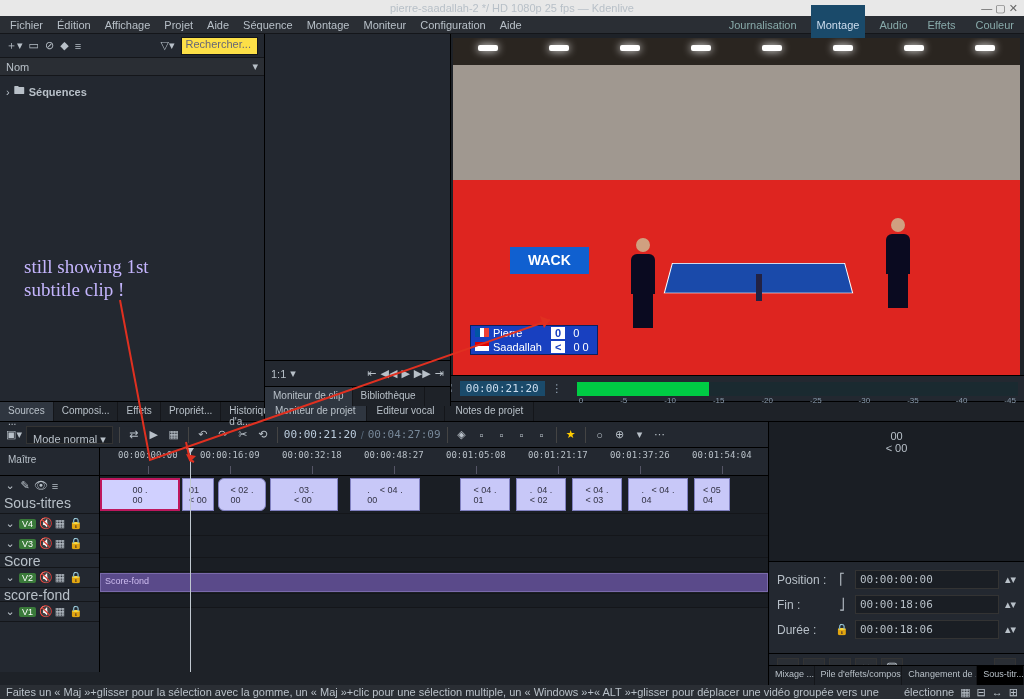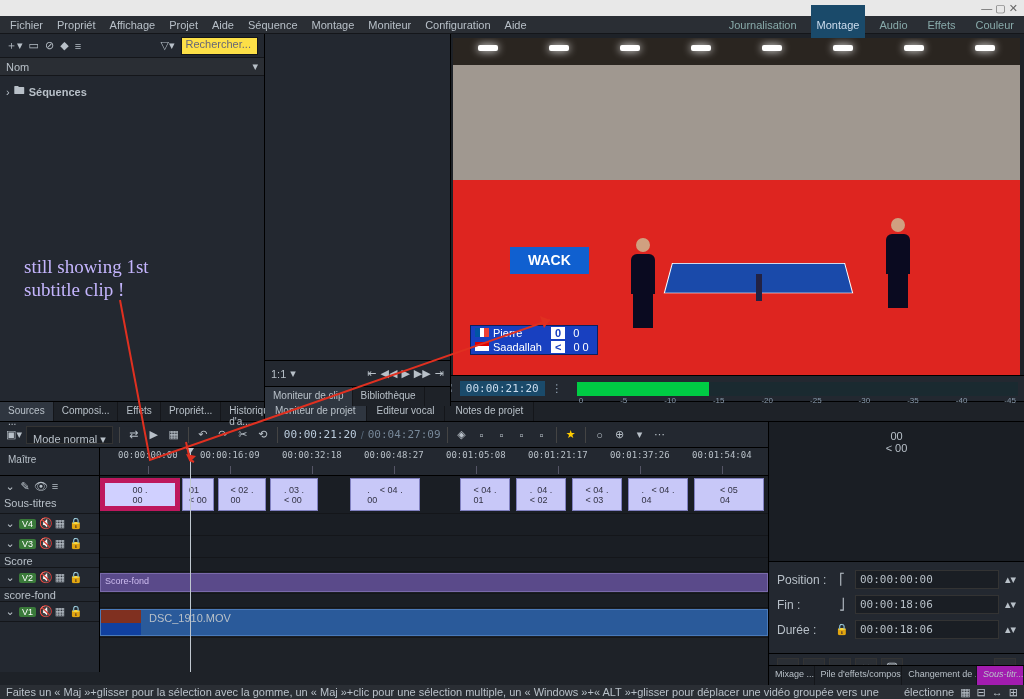--- a/index.html
+++ b/index.html
@@ -70,66 +70,67 @@
 .tl-tb .tcdur { font-family:monospace; color:#789; }
 .tl-tb .sep { width:1px; height:16px; background:#444; margin:0 2px; }
 .tl-tb .btn { width:16px; height:16px; display:flex; align-items:center; justify-content:center; }
 
 .timeline { display:flex; height:224px; background:#1e2228; }
 .trk-hdrs { width:100px; background:#232830; border-right:1px solid #000; }
 .ruler-sp { height:28px; border-bottom:1px solid #000; padding:6px 8px; font-size:10px; }
 .trk-h { display:flex; align-items:center; gap:3px; padding:3px 4px; border-bottom:1px solid #14161a; }
 .trk-h.sub { height:38px; flex-wrap:wrap; }
 .trk-h .tn { background:#3a7a3a; color:#fff; padding:0 3px; border-radius:2px; font-size:9px; }
-.trk-h .lbl { font-size:11px; width:100%; }
+.trk-h .lbl { font-size:14px; width:100%; }
 .trk-h i { font-style:normal; width:12px; text-align:center; }
 .tracks { flex:1; position:relative; overflow:hidden; }
 .ruler { height:28px; background:#232830; border-bottom:1px solid #000; display:flex; position:relative; }
 .ruler span { position:absolute; font-size:9px; font-family:monospace; top:2px; }
 .ruler .tk { position:absolute; top:18px; width:1px; height:8px; background:#556; }
 .trk { height:22px; border-bottom:1px solid #14161a; position:relative; background:#1a1e24; }
 .trk.sub { height:38px; }
 .trk.tall { height:30px; }
 .clip-sub { position:absolute; top:2px; bottom:2px; background:#c8c8f8; border:1px solid #8080c0; color:#334; display:flex; align-items:center; justify-content:center; font-size:9px; white-space:pre; }
-.clip-sub.sel { border:5px solid #be185d; background:#d0d0ff; }
+.clip-sub.sel { border:2px solid #be185d; background:#d0d0ff; }
 .clip-v { position:absolute; top:1px; bottom:1px; background:#5a4a8a; border:1px solid #7a6aaa; }
 .clip-vid { position:absolute; top:1px; bottom:1px; background:#2a5a9a; border:1px solid #4a7aba; color:#def; padding:2px 4px; font-size:9px; overflow:hidden; }
 .thumb { position:absolute; left:0; top:0; bottom:0; width:40px; background:linear-gradient(#803020 50%,#1040a0 50%); }
 .playhead { position:absolute; top:0; bottom:0; width:1px; background:#c0c8d0; z-index:10; }
 .playhead::before { content:""; position:absolute; top:0; left:-4px; border:4px solid transparent; border-top:6px solid #c0c8d0; }
 
 .right-panel { position:absolute; right:0; top:422px; width:256px; bottom:14px; background:#232830; border-left:1px solid #000; }
 .rp-wave { height:140px; background:#1a1e24; border-bottom:1px solid #000; padding:4px 8px; text-align:center; }
 .rp-fields { padding:8px; }
 .rp-row { display:flex; align-items:center; margin-bottom:6px; gap:6px; }
 .rp-row label { width:52px; font-size:12px; }
 .rp-row .tc { flex:1; font-family:monospace; background:#1a1e24; padding:2px 4px; border:1px solid #333; }
 .rp-row .lock { width:14px; text-align:center; }
 .rp-icons { display:flex; gap:4px; padding:4px 8px; border-top:1px solid #000; border-bottom:1px solid #000; }
 .rp-icons span { width:22px; height:20px; background:#2a2e34; display:flex; align-items:center; justify-content:center; border:1px solid #333; }
 .rp-tabs { display:flex; height:20px; position:absolute; bottom:0; left:0; right:0; background:#1e2228; border-top:1px solid #000; }
 .rp-tabs span { padding:3px 6px; border-right:1px solid #14161a; font-size:9px; overflow:hidden; white-space:nowrap; }
-.rp-tabs .active { background:#a21caf;font-style:italic; }
+.rp-tabs .active { background:#000000; }
 
 .status { position:absolute; bottom:0; left:0; right:0; height:14px; background:#2a2e34; font-size:9px; padding:1px 6px; color:#9ab; display:flex; }
 .status .r { margin-left:auto; display:flex; gap:6px; align-items:center; }
 
 .annot { position:absolute; font-family:"Comic Sans MS",cursive; color:#c4b5fd; font-size:19px; pointer-events:none; z-index:50; line-height:1.2; }
 svg.arrow { position:absolute; z-index:49; pointer-events:none; }
 </style>
 </head>
 <body>
 
 <div class="titlebar">
+  <span>pierre-saadallah-2 */ HD 1080p 25 fps — Kdenlive</span>
   <div class="wc">— ▢ ✕</div>
 </div>
 
 <div class="menubar">
   <span>Fichier</span>
-  <span>Propriét</span>
+  <span>Édition</span>
   <span>Affichage</span>
   <span>Projet</span>
   <span>Aide</span>
   <span>Séquence</span>
   <span>Montage</span>
   <span>Moniteur</span>
   <span>Configuration</span>
   <span>Aide</span>
 </div>
 <div class="layouts">
@@ -361,50 +362,44 @@
         <span style="left: 510px;">00:01:37:26</span>
         <div class="tk" style="left: 540px;"></div>
         <span style="left: 592px;">00:01:54:04</span>
         <div class="tk" style="left: 622px;"></div>
       </div>
     <div class="trk sub" id="subtrack">
         <div class="clip-sub sel" style="left: 0px; width: 80px;">00 .
 00</div>
         <div class="clip-sub" style="left: 82px; width: 32px;">01
 &lt; 00</div>
-        <div class="clip-sub" style="left: 118px; width: 48px;">&lt; 02 .
+        <div class="clip-sub" style="left: 118px; width: 48px; border-radius: 6px;">&lt; 02 .
 00</div>
-        <div class="clip-sub" style="left: 170px; width: 48px;">. 03 .
+        <div class="clip-sub" style="left: 170px; width: 68px;">. 03 .
 &lt; 00</div>
         <div class="clip-sub" style="left: 250px; width: 70px;">.    &lt; 04 .
 00</div>
         <div class="clip-sub" style="left: 360px; width: 50px;">&lt; 04 .
 01</div>
         <div class="clip-sub" style="left: 416px; width: 50px;">.  04 .
 &lt; 02</div>
         <div class="clip-sub" style="left: 472px; width: 50px;">&lt; 04 .
 &lt; 03</div>
         <div class="clip-sub" style="left: 528px; width: 60px;">.   &lt; 04 .
 04</div>
-        <div class="clip-sub" style="left: 594px; width: 70px;">&lt; 05
+        <div class="clip-sub" style="left: 594px; width: 36px;">&lt; 05
 04</div>
       </div>
     <div class="trk"></div>
     <div class="trk"></div>
     <div class="trk" style="height:14px"></div>
     <div class="trk">
       <div class="clip-v" style="left:0;right:0"><span style="padding:2px 4px;color:#cbe;font-size:9px">Score-fond</span></div>
     </div>
     <div class="trk" style="height:14px"></div>
-    <div class="trk tall">
-      <div class="clip-vid" style="left:0;right:0">
-        <div class="thumb"></div>
-        <span style="margin-left:44px">DSC_1910.MOV</span>
-      </div>
-    </div>
     <div class="playhead" style="left:90px"></div>
   </div>
 </div>
 
 <div class="right-panel">
   <div class="rp-wave">
     <div style="white-space:pre;text-align:center;margin-top:4px">00
 &lt; 00</div>
   </div>
   <div class="rp-fields">

